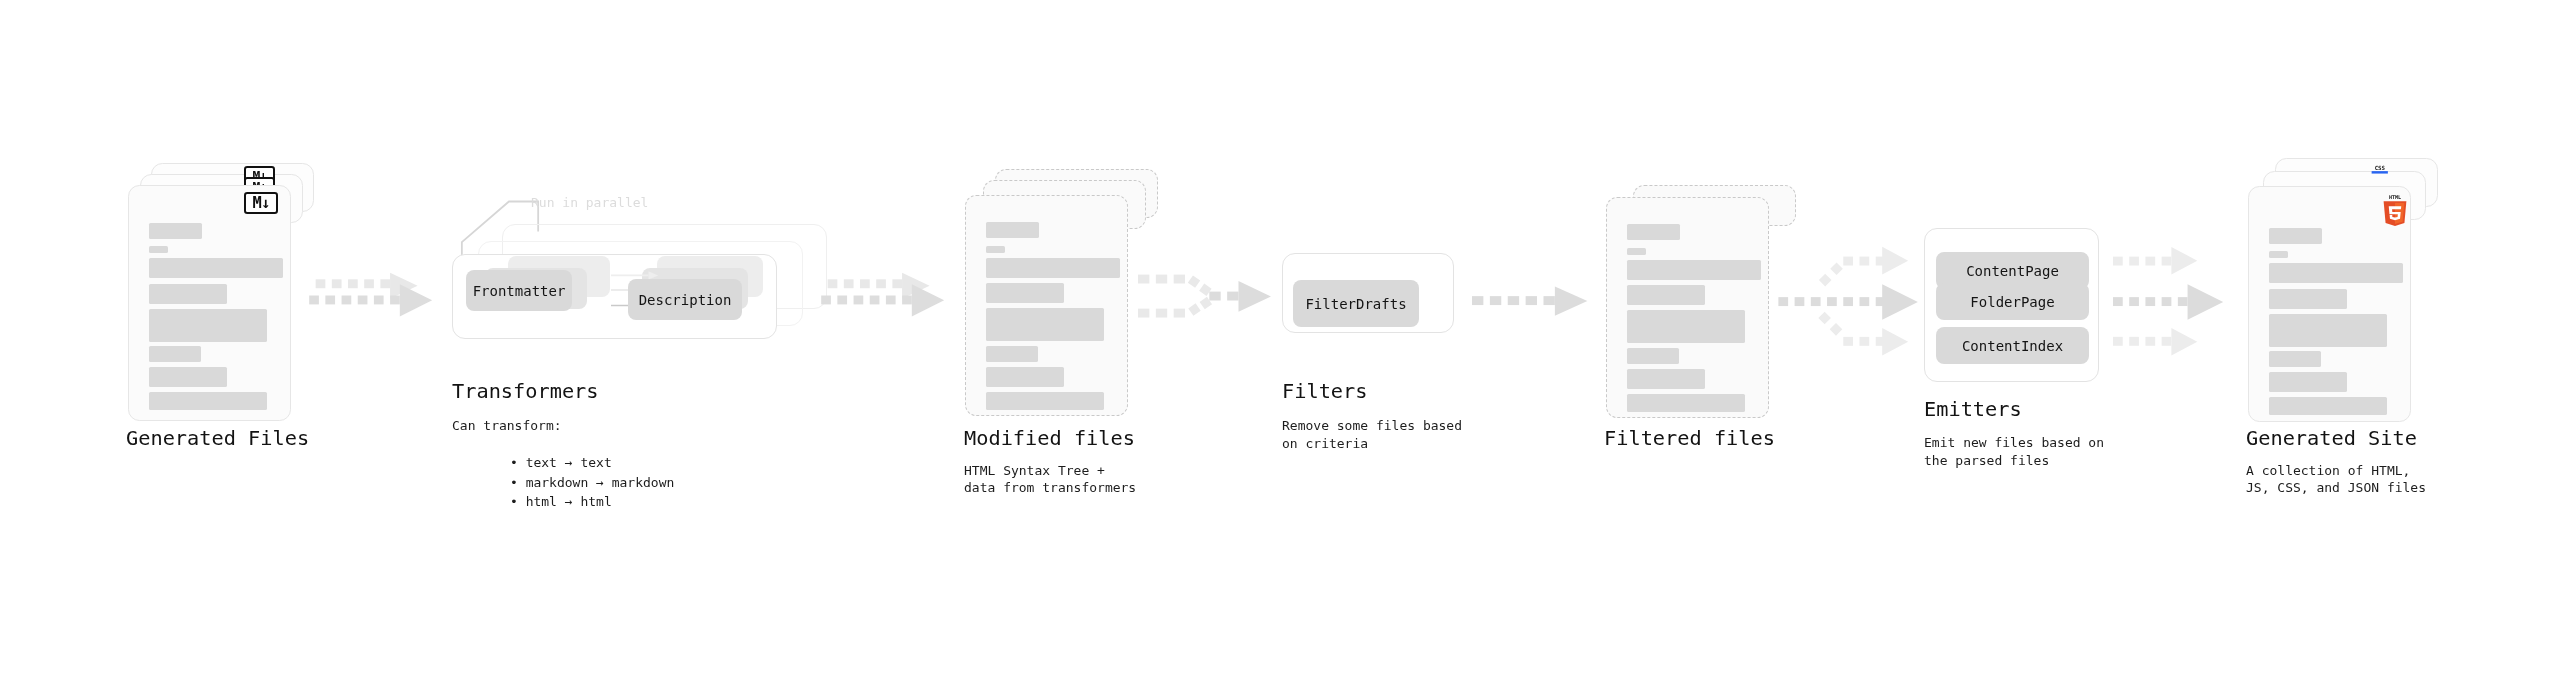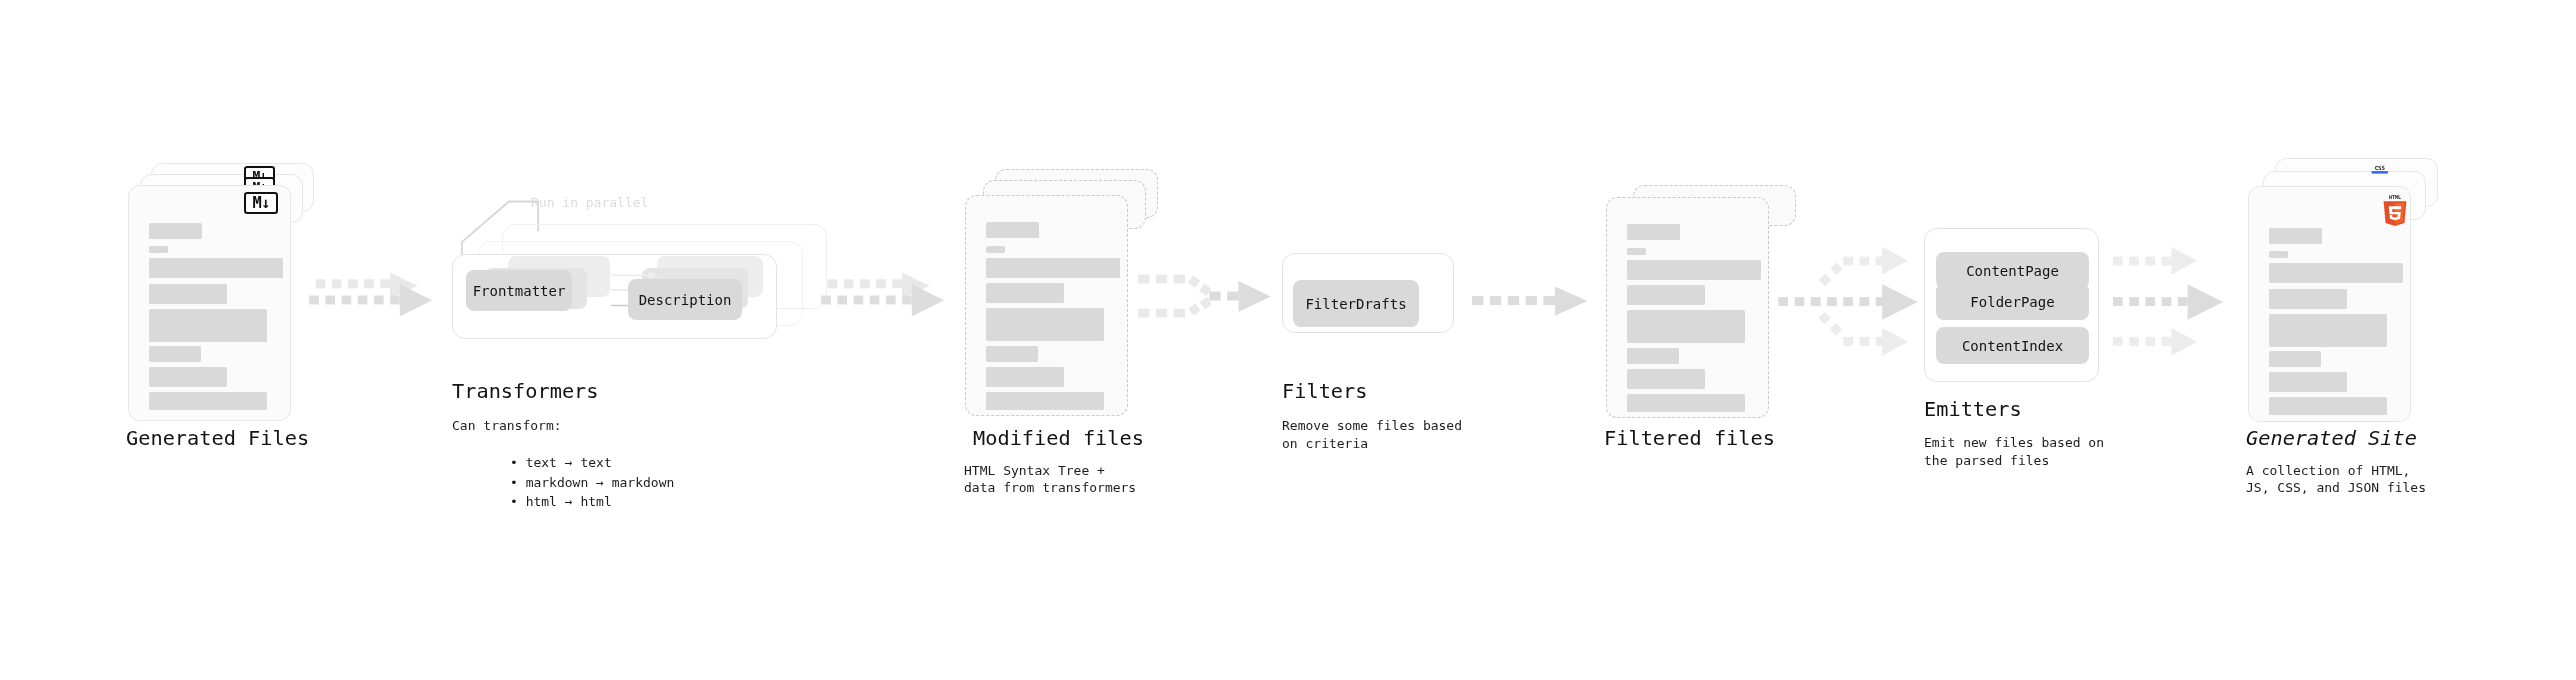--- a/index.html
+++ b/index.html
@@ -246,21 +246,21 @@
       <div class="skel" style="left:20.3px;top:26px;width:53px;height:16.3px;"></div>
       <div class="skel" style="left:20.3px;top:50px;width:18.7px;height:6.5px;"></div>
       <div class="skel" style="left:20.3px;top:62px;width:134px;height:20.3px;"></div>
       <div class="skel" style="left:20.3px;top:87px;width:78px;height:20.3px;"></div>
       <div class="skel" style="left:20.3px;top:112px;width:118px;height:32.5px;"></div>
       <div class="skel" style="left:20.3px;top:150px;width:52px;height:16.3px;"></div>
       <div class="skel" style="left:20.3px;top:171px;width:78px;height:20.3px;"></div>
       <div class="skel" style="left:20.3px;top:196px;width:118px;height:18px;"></div>
     </div>
 
-    <div class="title" style="left:964px;top:426px;margin-left:9px;">Modified files</div>
+    <div class="title" style="left:964px;top:426px;">Modified files</div>
     <div class="subtitle" style="left:964px;top:462px;">HTML Syntax Tree +</div>
     <div class="subtitle" style="left:964px;top:479px;">data from transformers</div>
   </div>
 
   <div class="node" style="left:1138px;top:258px;">
     <svg width="154" height="98" viewBox="0 0 190 120">
       <g fill="#e9e9e9">
         <rect x="0" y="20" width="14" height="11"></rect>
           <rect x="22" y="20" width="14" height="11"></rect>
         <rect x="44" y="20" width="14" height="11"></rect>
@@ -426,19 +426,19 @@
 
     <div class="htmlbadge" style="left:2381px;top:193px;">
       <svg width="28" height="32.5" viewBox="0 0 34 40">
         <text x="17" y="7" text-anchor="middle" font-size="6.2" font-weight="700" font-family="DejaVu Sans Mono, monospace" fill="#111">HTML</text>
         <path d="M3,10 L31,10 L28.6,37 L17,40.5 L5.4,37 Z" fill="#e44d26"></path>
         <path d="M17,12.4 L17,38.3 L26.4,35.5 L28.5,12.4 Z" fill="#f16529"></path>
         <path d="M9.3,16.3 L24.7,16.3 L24.3,20.1 L13.4,20.1 L13.7,23.4 L24,23.4 L23.2,31.6 L17,33.4 L10.8,31.6 L10.4,27.1 L13.6,27.1 L13.8,29.4 L17,30.2 L20.2,29.4 L20.5,26.1 L10.2,26.1 Z" fill="#ffffff"></path>
       </svg>
     </div>
 
-    <div class="title" style="left:2246px;top:426px;font-style:italic;">Generated Site</div>
+    <div class="title" style="left:2246px;top:426px;">Generated Site</div>
     <div class="subtitle" style="left:2246px;top:462px;">A collection of HTML,</div>
     <div class="subtitle" style="left:2246px;top:479px;">JS, CSS, and JSON files</div>
   </div>
 
 </div>
 
 
 </body></html>

